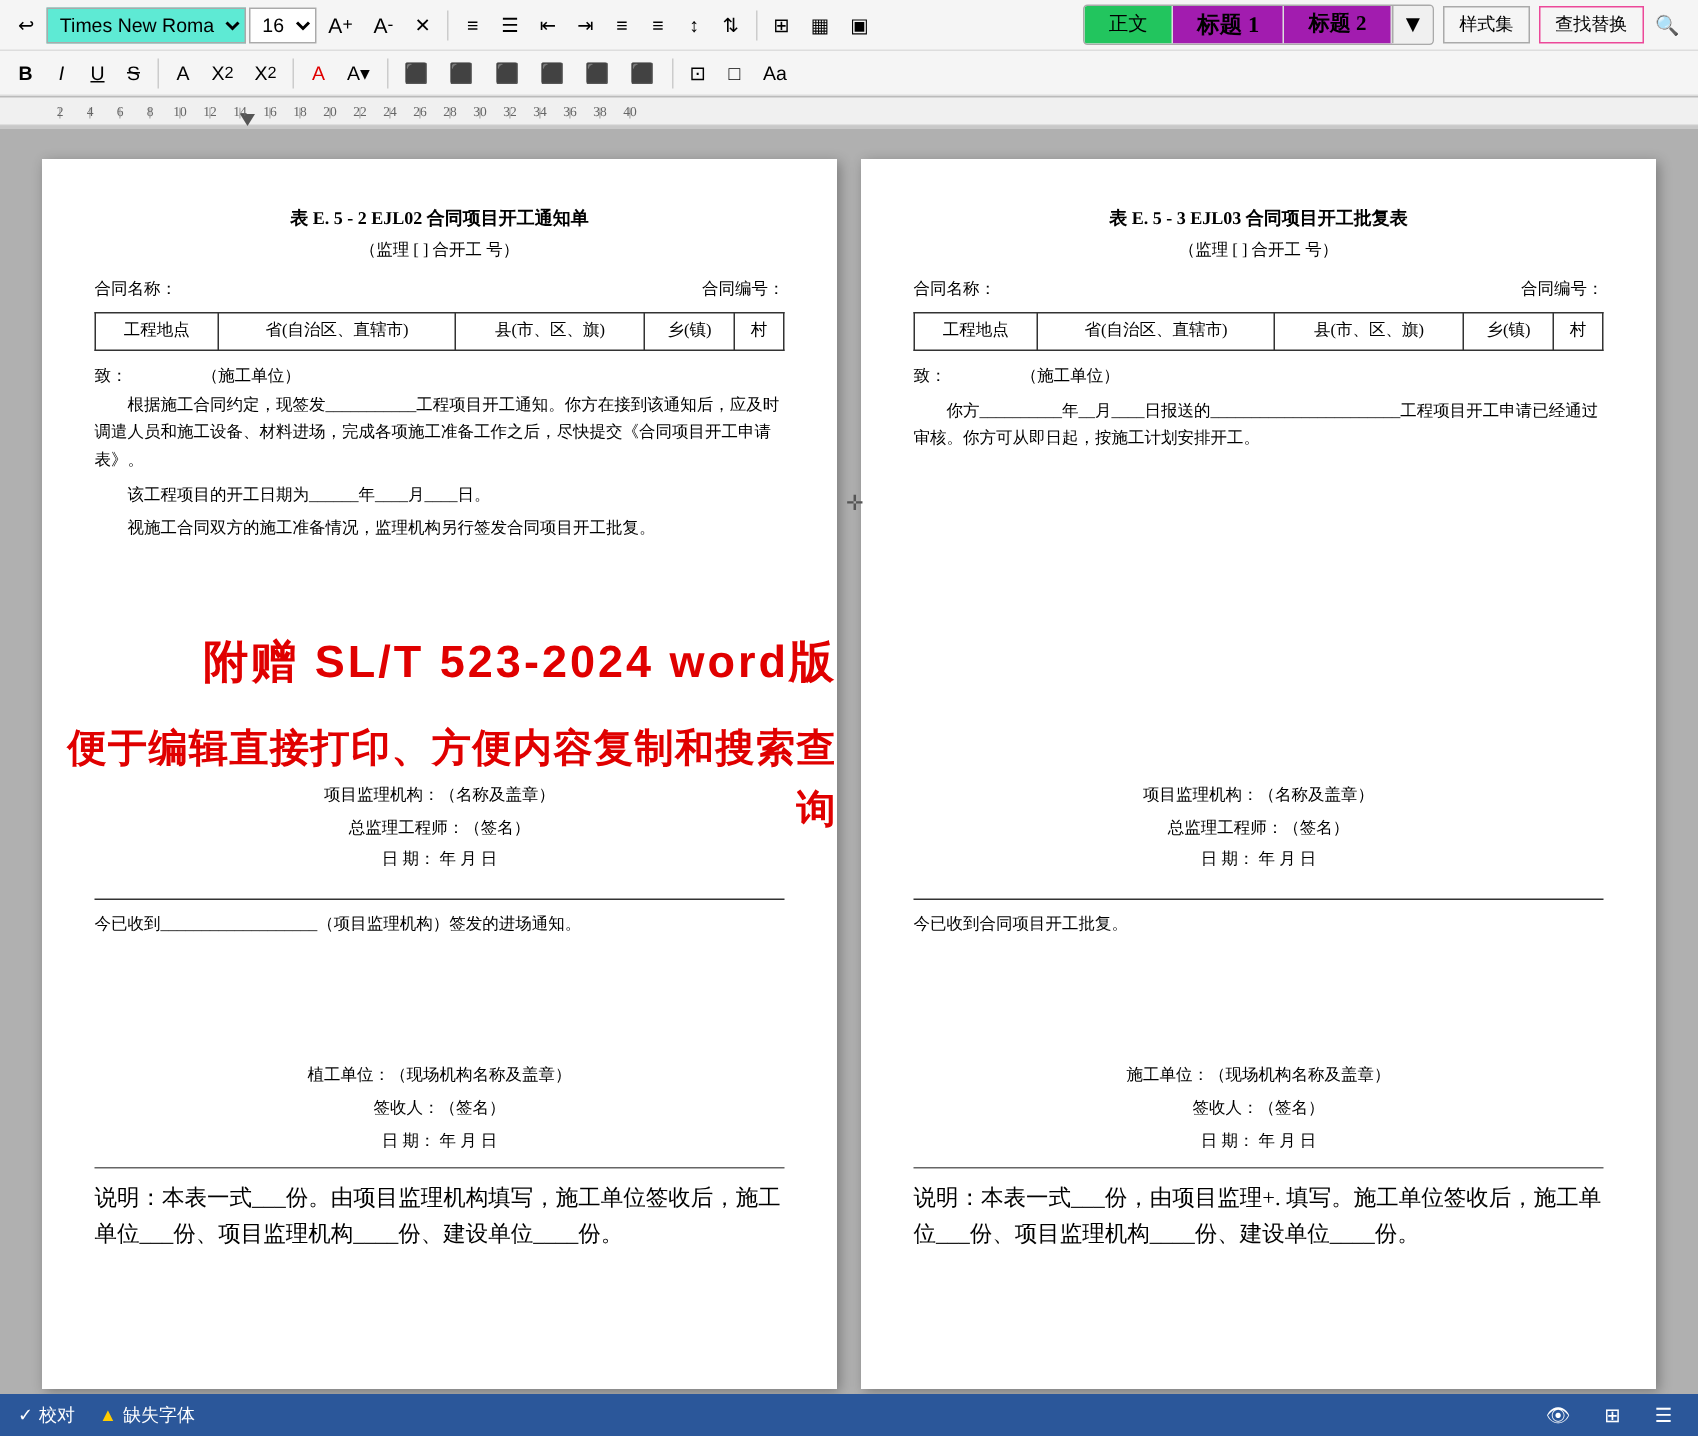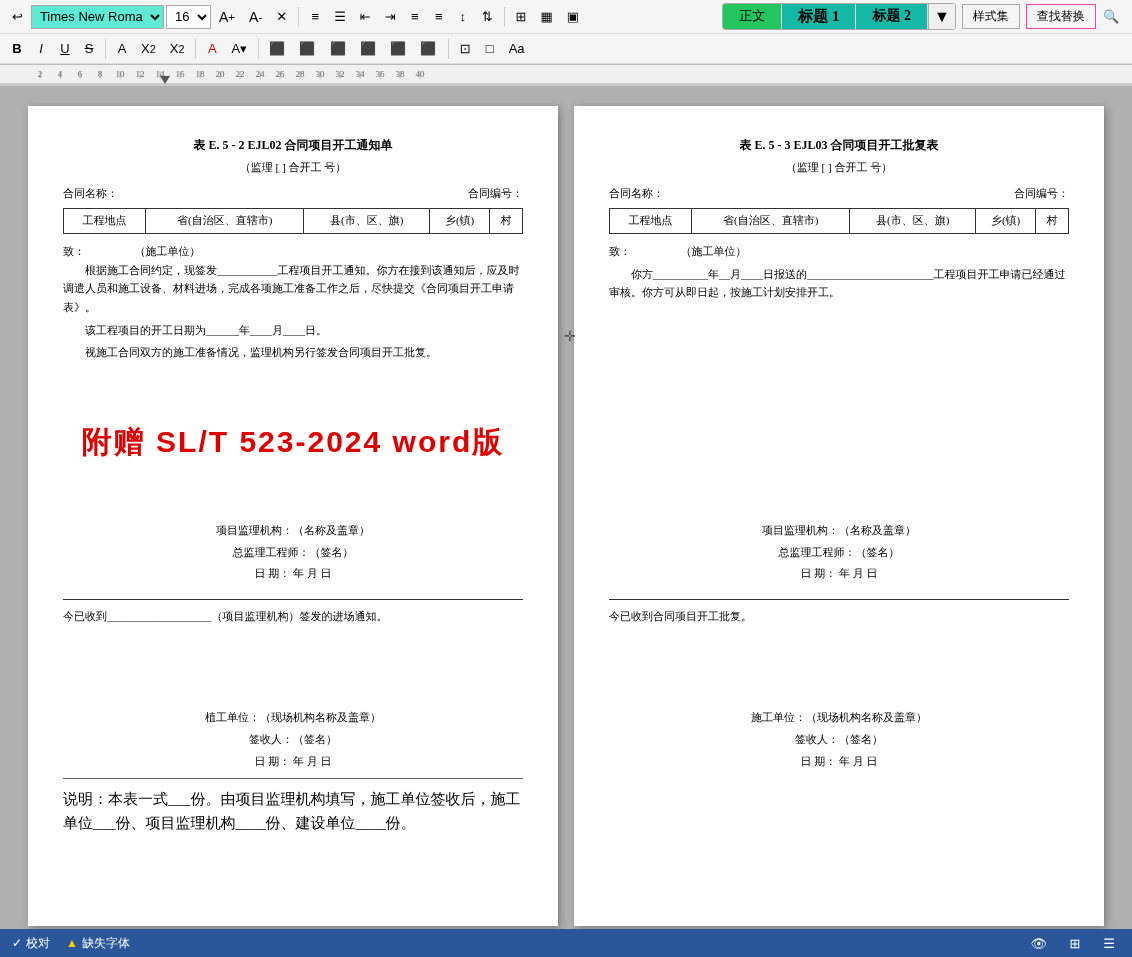--- a/index.html
+++ b/index.html
@@ -75,21 +75,21 @@
       border-radius: 3px;
       overflow: hidden;
       background: white;
       margin-left: auto;
     }
     .style-btn {
       padding: 3px 16px;
       font-size: 13px;
       cursor: pointer;
       border-right: 1px solid #ddd;
-      background: #14b8a6;
+      background: #a21caf;
     }
     .style-btn:last-child { border-right: none; }
     .style-btn.active { background: #22c55e; }
     .style-btn.heading1 { font-weight: bold; font-size: 15px; }
     .style-btn.heading2 { font-weight: bold; font-size: 14px; }
     .style-expand {
       padding: 2px 5px;
       cursor: pointer;
       border-left: 1px solid #aaa;
       background: #f0f0f0;
@@ -231,21 +231,21 @@
       font-size: 15px;
       line-height: 1.6;
     }
 
     
     .watermark {
       position: absolute;
       top: 38%;
       left: 0;
       right: 0;
-      text-align: center;
+      text-align: right;
       pointer-events: none;
       z-index: 10;
     }
     .watermark-line1 {
       color: #e00000;
       font-size: 30px;
       font-weight: bold;
       font-family: SimHei, sans-serif;
       letter-spacing: 2px;
       margin-bottom: 12px;
@@ -420,20 +420,21 @@
     <span class="ruler-mark">40</span>
   </div>
 </div>
 
 <div class="main-content">
 
   <div class="doc-page">
 
     <div class="watermark">
       <div class="watermark-line1">附赠 SL/T 523-2024 word版</div>
+      <div class="watermark-line2">便于编辑直接打印、方便内容复制和搜索查询</div>
     </div>
 
     <div class="page-title">表 E. 5 - 2   EJL02   合同项目开工通知单</div>
     <div class="page-subtitle">（监理 [    ] 合开工     号）</div>
 
     <div class="header-info">
       <span>合同名称：</span>
       <span>合同编号：</span>
     </div>
 
@@ -532,20 +533,24 @@
       <p>今已收到合同项目开工批复。</p>
       <div style="height:80px;"></div>
       <div class="signature-line" style="text-align:center;">施工单位：（现场机构名称及盖章）</div>
       <div class="signature-line" style="text-align:center;">签收人：（签名）</div>
       <div class="signature-line" style="text-align:center;">
         <span>日    期：</span>
         <span>年    月    日</span>
       </div>
     </div>
 
+    <div class="note-area">
+      <hr class="divider-line">
+      <p>说明：本表一式___份，由项目监理+. 填写。施工单位签收后，施工单位___份、项目监理机构____份、建设单位____份。</p>
+    </div>
   </div>
 
 </div>
 
 <div class="status-bar">
   <span class="status-item">
     <span>✓</span>
     <span>校对</span>
   </span>
   <span class="status-item">

